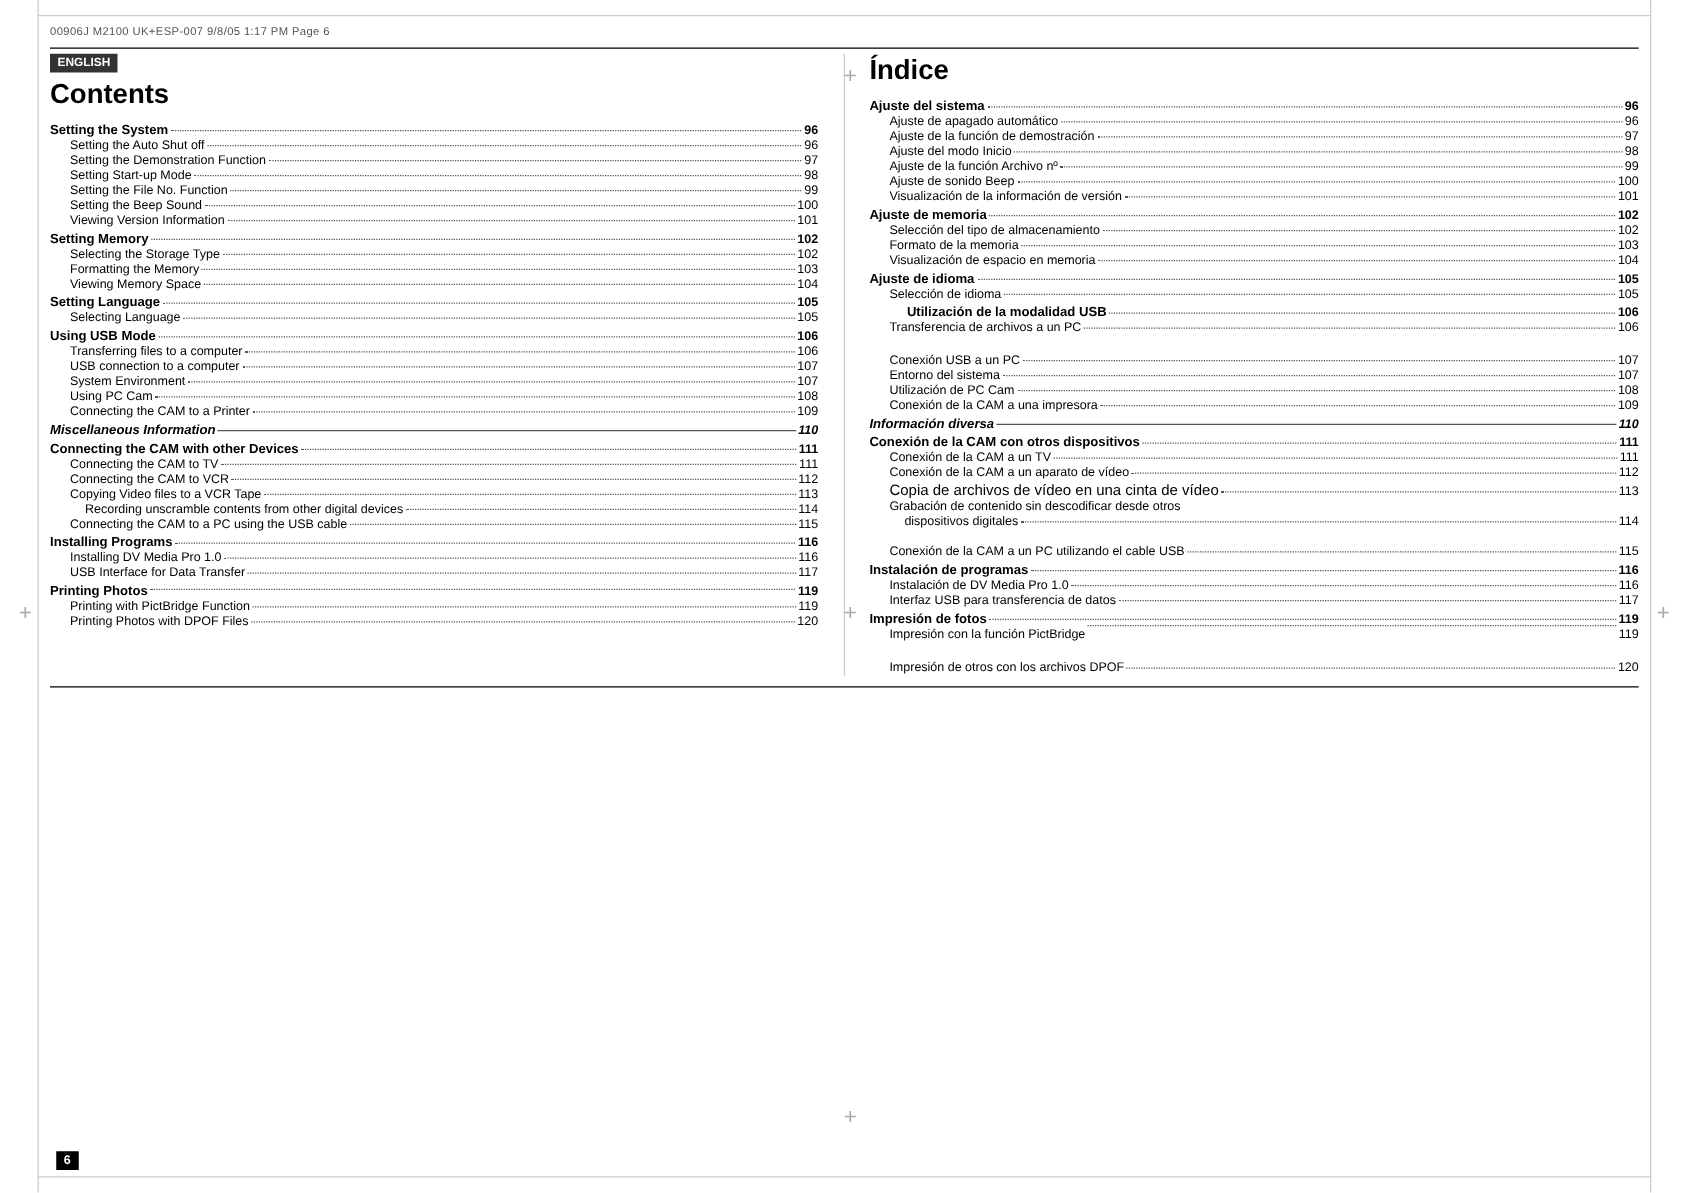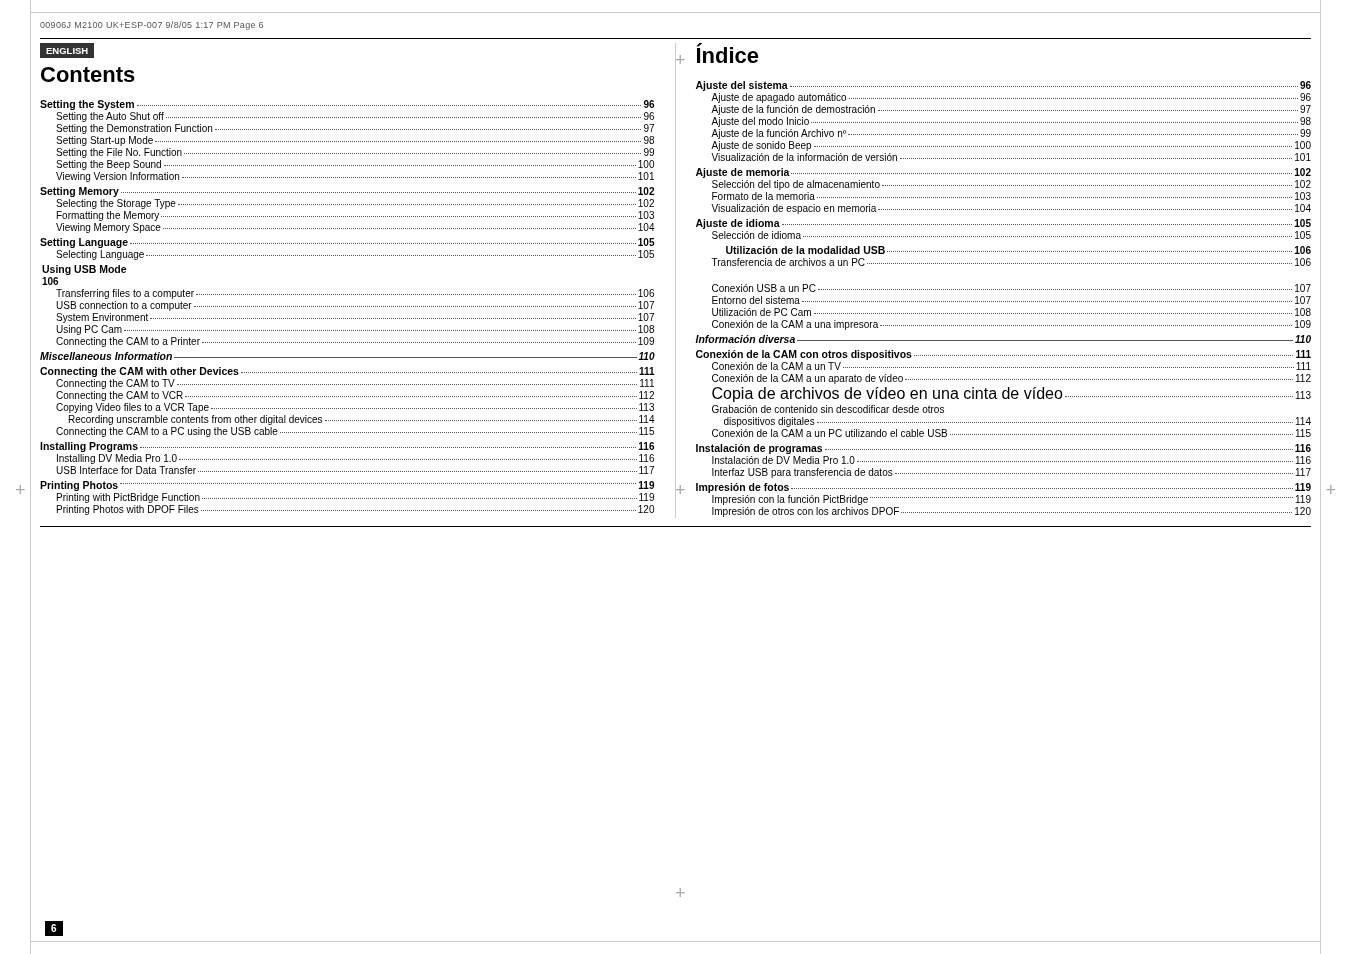--- a/index.html
+++ b/index.html
@@ -168,21 +168,21 @@
           <div style="display: flex; align-items: baseline; width: 100%; margin-bottom: 1px; margin-top: 3px;">
             <span style="white-space: nowrap; flex-shrink: 0; font-weight: bold; font-size: 10.5px;">Setting Language</span>
             <span style="flex: 1 1 0%; margin: 0px 2px; position: relative; top: -2px; border-bottom: 1px dotted rgb(85, 85, 85);"></span>
             <span style="flex-shrink: 0; font-size: 10px; font-weight: bold;">105</span>
           </div>
           <div style="display: flex; align-items: baseline; width: 100%; margin-bottom: 1px;">
             <span style="white-space: nowrap; flex-shrink: 0; font-size: 10px; padding-left: 16px;">Selecting Language</span>
             <span style="flex: 1 1 0%; margin: 0px 2px; position: relative; top: -2px; border-bottom: 1px dotted rgb(85, 85, 85);"></span>
             <span style="flex-shrink: 0; font-size: 10px;">105</span>
           </div>
-          <div style="display: flex; align-items: baseline; width: 100%; margin-bottom: 1px; margin-top: 3px; flex-direction: column;">
+          <div style="display: flex; align-items: baseline; width: 100%; margin-bottom: 1px; margin-top: 3px;">
             <span style="white-space: nowrap; flex-shrink: 0; font-weight: bold; font-size: 10.5px;">Using USB Mode</span>
             <span style="flex: 1 1 0%; margin: 0px 2px; position: relative; top: -2px; border-bottom: 1px dotted rgb(85, 85, 85);"></span>
             <span style="flex-shrink: 0; font-size: 10px; font-weight: bold;">106</span>
           </div>
           <div style="display: flex; align-items: baseline; width: 100%; margin-bottom: 1px;">
             <span style="white-space: nowrap; flex-shrink: 0; font-size: 10px; padding-left: 16px;">Transferring files to a computer</span>
             <span style="flex: 1 1 0%; margin: 0px 2px; position: relative; top: -2px; border-bottom: 1px dotted rgb(85, 85, 85);"></span>
             <span style="flex-shrink: 0; font-size: 10px;">106</span>
           </div>
           <div style="display: flex; align-items: baseline; width: 100%; margin-bottom: 1px;">
@@ -385,28 +385,28 @@
             <span style="white-space: nowrap; flex-shrink: 0; font-size: 10px; padding-left: 16px;">Conexión de la CAM a un TV</span>
             <span style="flex: 1 1 0%; margin: 0px 2px; position: relative; top: -2px; border-bottom: 1px dotted rgb(85, 85, 85);"></span>
             <span style="flex-shrink: 0; font-size: 10px;">111</span>
           </div>
           <div style="display: flex; align-items: baseline; width: 100%; margin-bottom: 1px;">
             <span style="white-space: nowrap; flex-shrink: 0; font-size: 10px; padding-left: 16px;">Conexión de la CAM a un aparato de vídeo</span>
             <span style="flex: 1 1 0%; margin: 0px 2px; position: relative; top: -2px; border-bottom: 1px dotted rgb(85, 85, 85);"></span>
             <span style="flex-shrink: 0; font-size: 10px;">112</span>
           </div>
           <div style="display: flex; align-items: baseline; width: 100%; margin-bottom: 1px;">
-            <span style="white-space: nowrap; flex-shrink: 0; font-size: 16px; padding-left: 16px;">Copia de archivos de vídeo en una cinta de vídeo</span>
+            <span style="white-space: nowrap; flex-shrink: 0; font-size: 12px; padding-left: 16px;">Copia de archivos de vídeo en una cinta de vídeo</span>
             <span style="flex: 1 1 0%; margin: 0px 2px; position: relative; top: -2px; border-bottom: 1px dotted rgb(85, 85, 85);"></span>
             <span style="flex-shrink: 0; font-size: 10px;">113</span>
           </div>
           <div style="display: flex; align-items: baseline; width: 100%; margin-bottom: 1px;">
             <span style="white-space: nowrap; flex-shrink: 0; font-size: 10px; padding-left: 16px;">Grabación de contenido sin descodificar desde otros</span>
           </div>
-          <div style="display: flex; align-items: baseline; width: 100%; margin-bottom: 1px;">
+          <div style="display: flex; align-items: baseline; width: 100%; margin-bottom: 13px;">
             <span style="white-space: nowrap; flex-shrink: 0; font-size: 10px; padding-left: 28px;">dispositivos digitales</span>
             <span style="flex: 1 1 0%; margin: 0px 2px; position: relative; top: -2px; border-bottom: 1px dotted rgb(85, 85, 85);"></span>
             <span style="flex-shrink: 0; font-size: 10px;">114</span>
           </div>
           <div style="display: flex; align-items: baseline; width: 100%; margin-bottom: 1px;">
             <span style="white-space: nowrap; flex-shrink: 0; font-size: 10px; padding-left: 16px;">Conexión de la CAM a un PC utilizando el cable USB</span>
             <span style="flex: 1 1 0%; margin: 0px 2px; position: relative; top: -2px; border-bottom: 1px dotted rgb(85, 85, 85);"></span>
             <span style="flex-shrink: 0; font-size: 10px;">115</span>
           </div>
           <div style="display: flex; align-items: baseline; width: 100%; margin-bottom: 1px; margin-top: 3px;">
@@ -422,21 +422,21 @@
           <div style="display: flex; align-items: baseline; width: 100%; margin-bottom: 1px;">
             <span style="white-space: nowrap; flex-shrink: 0; font-size: 10px; padding-left: 16px;">Interfaz USB para transferencia de datos</span>
             <span style="flex: 1 1 0%; margin: 0px 2px; position: relative; top: -2px; border-bottom: 1px dotted rgb(85, 85, 85);"></span>
             <span style="flex-shrink: 0; font-size: 10px;">117</span>
           </div>
           <div style="display: flex; align-items: baseline; width: 100%; margin-bottom: 1px; margin-top: 3px;">
             <span style="white-space: nowrap; flex-shrink: 0; font-weight: bold; font-size: 10.5px;">Impresión de fotos</span>
             <span style="flex: 1 1 0%; margin: 0px 2px; position: relative; top: -2px; border-bottom: 1px dotted rgb(85, 85, 85);"></span>
             <span style="flex-shrink: 0; font-size: 10px; font-weight: bold;">119</span>
           </div>
-          <div style="display: flex; align-items: center; width: 100%; margin-bottom: 1px;">
+          <div style="display: flex; align-items: flex-start; width: 100%; margin-bottom: 16px;">
             <span style="white-space: nowrap; flex-shrink: 0; font-size: 10px; padding-left: 16px;">Impresión con la función PictBridge</span>
             <span style="flex: 1 1 0%; margin: 0px 2px; position: relative; top: -2px; border-bottom: 1px dotted rgb(85, 85, 85);"></span>
             <span style="flex-shrink: 0; font-size: 10px;">119</span>
           </div>
           <div style="display: flex; align-items: baseline; width: 100%; margin-bottom: 1px;">
             <span style="white-space: nowrap; flex-shrink: 0; font-size: 10px; padding-left: 16px;">Impresión de otros con los archivos DPOF</span>
             <span style="flex: 1 1 0%; margin: 0px 2px; position: relative; top: -2px; border-bottom: 1px dotted rgb(85, 85, 85);"></span>
             <span style="flex-shrink: 0; font-size: 10px;">120</span>
           </div>
         </div>

